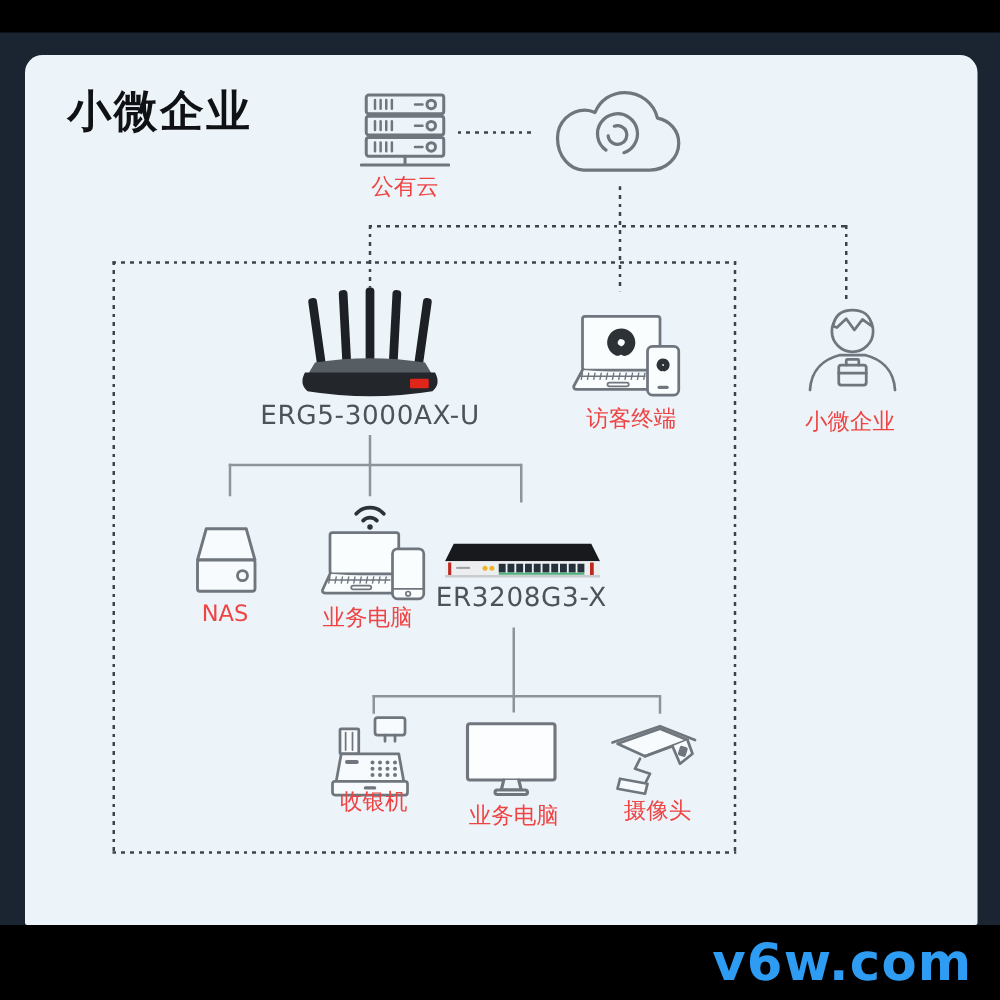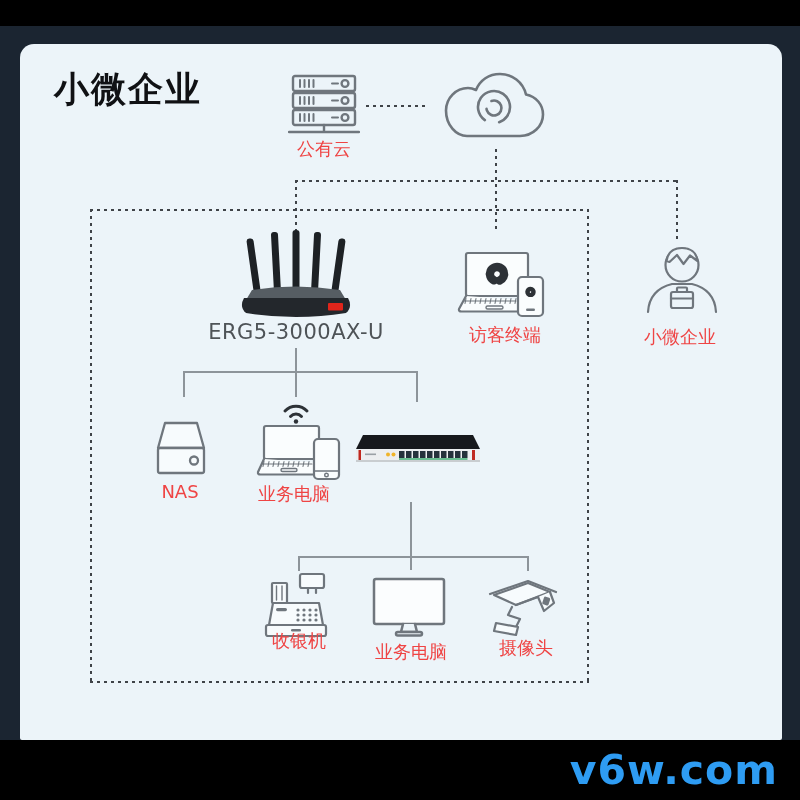--- a/index.html
+++ b/index.html
@@ -186,20 +186,21 @@
         <rect x="73" y="18" width="5.5" height="7"></rect>
           <rect x="80" y="18" width="5.5" height="7"></rect>
         <rect x="87" y="18" width="5.5" height="7"></rect>
           <rect x="94" y="18" width="5.5" height="7"></rect>
         <rect x="101" y="18" width="5.5" height="7"></rect>
           <rect x="108" y="18" width="5.5" height="7"></rect>
       </g>
       <rect x="45" y="25.2" width="68.5" height="1.6" fill="#49b37a"></rect>
     </svg>
   </div>
+  <div class="label model" style="left:417px;top:466px;">ER3208G3-X</div>
 
   <div class="abs" style="left:264px;top:572px;">
     <svg width="64" height="66" viewBox="0 0 64 66">
       <g fill="none" stroke="#6f767d" stroke-width="2.2" stroke-linecap="round" stroke-linejoin="round">
         <rect x="36" y="2" width="24" height="14" rx="2" fill="#f7fbfd"></rect>
         <path d="M44,16 v5 M52,16 v5"></path>
         <rect x="8" y="11" width="15" height="20" rx="1" fill="#f7fbfd"></rect>
         <path d="M12.5,14 v14 M18,14 v14" stroke-width="1.4"></path>
         <path d="M9,31 H55 L59,53 H5 Z" fill="#f7fbfd"></path>
         <rect x="12" y="36" width="11" height="3.2" rx="1.6" fill="#6f767d" stroke="none"></rect>

